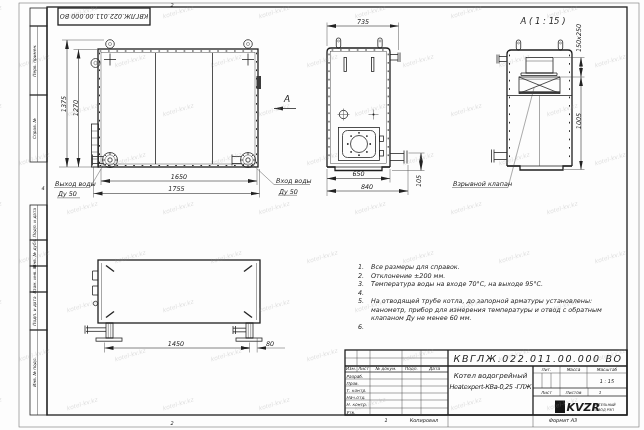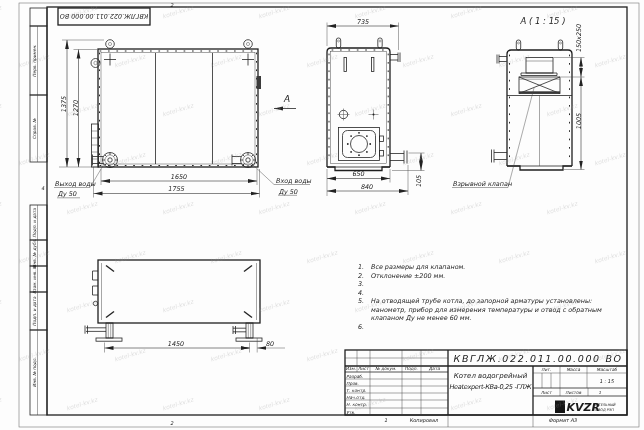--- a/index.html
+++ b/index.html
@@ -422,28 +422,29 @@
     <line x1="448" y1="415" x2="448" y2="427" class="s3"></line>
     <line x1="533" y1="415" x2="533" y2="427" class="s3"></line>
     <text class="t5 mid" x="424" y="421.8">Копировал</text>
     <text class="t5 mid" x="563" y="421.8">Формат А3</text>
   </g>
 </svg>
 
 <div id="notes">
   <div class="note">
         <span class="note-num">1.</span>
-        <span class="note-text">Все размеры для клапаном.</span>
+        <span class="note-text">Все размеры для справок.</span>
       </div>
   <div class="note">
         <span class="note-num">2.</span>
         <span class="note-text">Отклонение ±200 мм.</span>
       </div>
   <div class="note">
         <span class="note-num">3.</span>
+        <span class="note-text">Температура воды на входе 70°С, на выходе 95°С.</span>
       </div>
   <div class="note">
         <span class="note-num">4.</span>
       </div>
   <div class="note">
         <span class="note-num">5.</span>
         <span class="note-text">На отводящей трубе котла, до запорной арматуры установлены:
 манометр, прибор для измерения температуры и отвод с обратным
 клапаном Ду не менее 60 мм.</span>
       </div>

